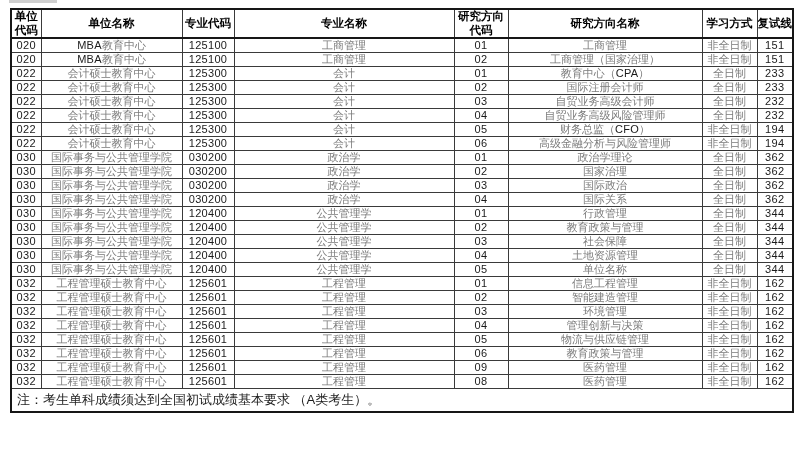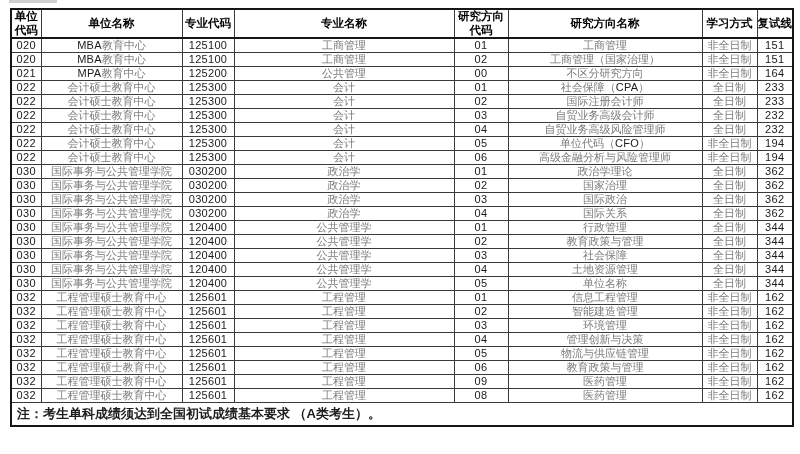--- a/index.html
+++ b/index.html
@@ -34,21 +34,20 @@
   tbody td{
     font-size:11px;color:#7b7b7b;
     white-space:nowrap;line-height:13px;
   }
   tbody td .ascii{color:#1a1a1a;letter-spacing:.3px;}
   tfoot tr{height:22px;}
   tfoot td{
     text-align:left;font-size:13px;color:#1d1d1d;
     padding:2px 5px;white-space:nowrap;
     border:1px solid #3a3a3a;
-    font-weight:bold;
   }
 </style>
 </head>
 <body>
 
 <div class="crop-artifact"></div>
 
 <table class="admission">
   <colgroup>
     <col class="c1">
@@ -87,36 +86,26 @@
         <td><span class="ascii">020</span></td>
         <td><span class="ascii">MBA</span><span>教育中心</span></td>
         <td><span class="ascii">125100</span></td>
         <td><span>工商管理</span></td>
         <td><span class="ascii">02</span></td>
         <td><span>工商管理（国家治理）</span></td>
         <td><span>非全日制</span></td>
         <td><span class="ascii">151</span></td>
       </tr>
       <tr>
-        <td><span class="ascii">021</span></td>
-        <td><span class="ascii">MPA</span><span>教育中心</span></td>
-        <td><span class="ascii">125200</span></td>
-        <td><span>公共管理</span></td>
-        <td><span class="ascii">00</span></td>
-        <td><span>不区分研究方向</span></td>
-        <td><span>非全日制</span></td>
-        <td><span class="ascii">164</span></td>
-      </tr>
-      <tr>
-        <td><span class="ascii">022</span></td>
-        <td><span>会计硕士教育中心</span></td>
-        <td><span class="ascii">125300</span></td>
-        <td><span>会计</span></td>
-        <td><span class="ascii">01</span></td>
-        <td><span>社会保障（</span><span class="ascii">CPA</span><span>）</span></td>
+        <td><span class="ascii">022</span></td>
+        <td><span>会计硕士教育中心</span></td>
+        <td><span class="ascii">125300</span></td>
+        <td><span>会计</span></td>
+        <td><span class="ascii">01</span></td>
+        <td><span>教育中心（</span><span class="ascii">CPA</span><span>）</span></td>
         <td><span>全日制</span></td>
         <td><span class="ascii">233</span></td>
       </tr>
       <tr>
         <td><span class="ascii">022</span></td>
         <td><span>会计硕士教育中心</span></td>
         <td><span class="ascii">125300</span></td>
         <td><span>会计</span></td>
         <td><span class="ascii">02</span></td>
         <td><span>国际注册会计师</span></td>
@@ -142,21 +131,21 @@
         <td><span>自贸业务高级风险管理师</span></td>
         <td><span>全日制</span></td>
         <td><span class="ascii">232</span></td>
       </tr>
       <tr>
         <td><span class="ascii">022</span></td>
         <td><span>会计硕士教育中心</span></td>
         <td><span class="ascii">125300</span></td>
         <td><span>会计</span></td>
         <td><span class="ascii">05</span></td>
-        <td><span>单位代码（</span><span class="ascii">CFO</span><span>）</span></td>
+        <td><span>财务总监（</span><span class="ascii">CFO</span><span>）</span></td>
         <td><span>非全日制</span></td>
         <td><span class="ascii">194</span></td>
       </tr>
       <tr>
         <td><span class="ascii">022</span></td>
         <td><span>会计硕士教育中心</span></td>
         <td><span class="ascii">125300</span></td>
         <td><span>会计</span></td>
         <td><span class="ascii">06</span></td>
         <td><span>高级金融分析与风险管理师</span></td>

